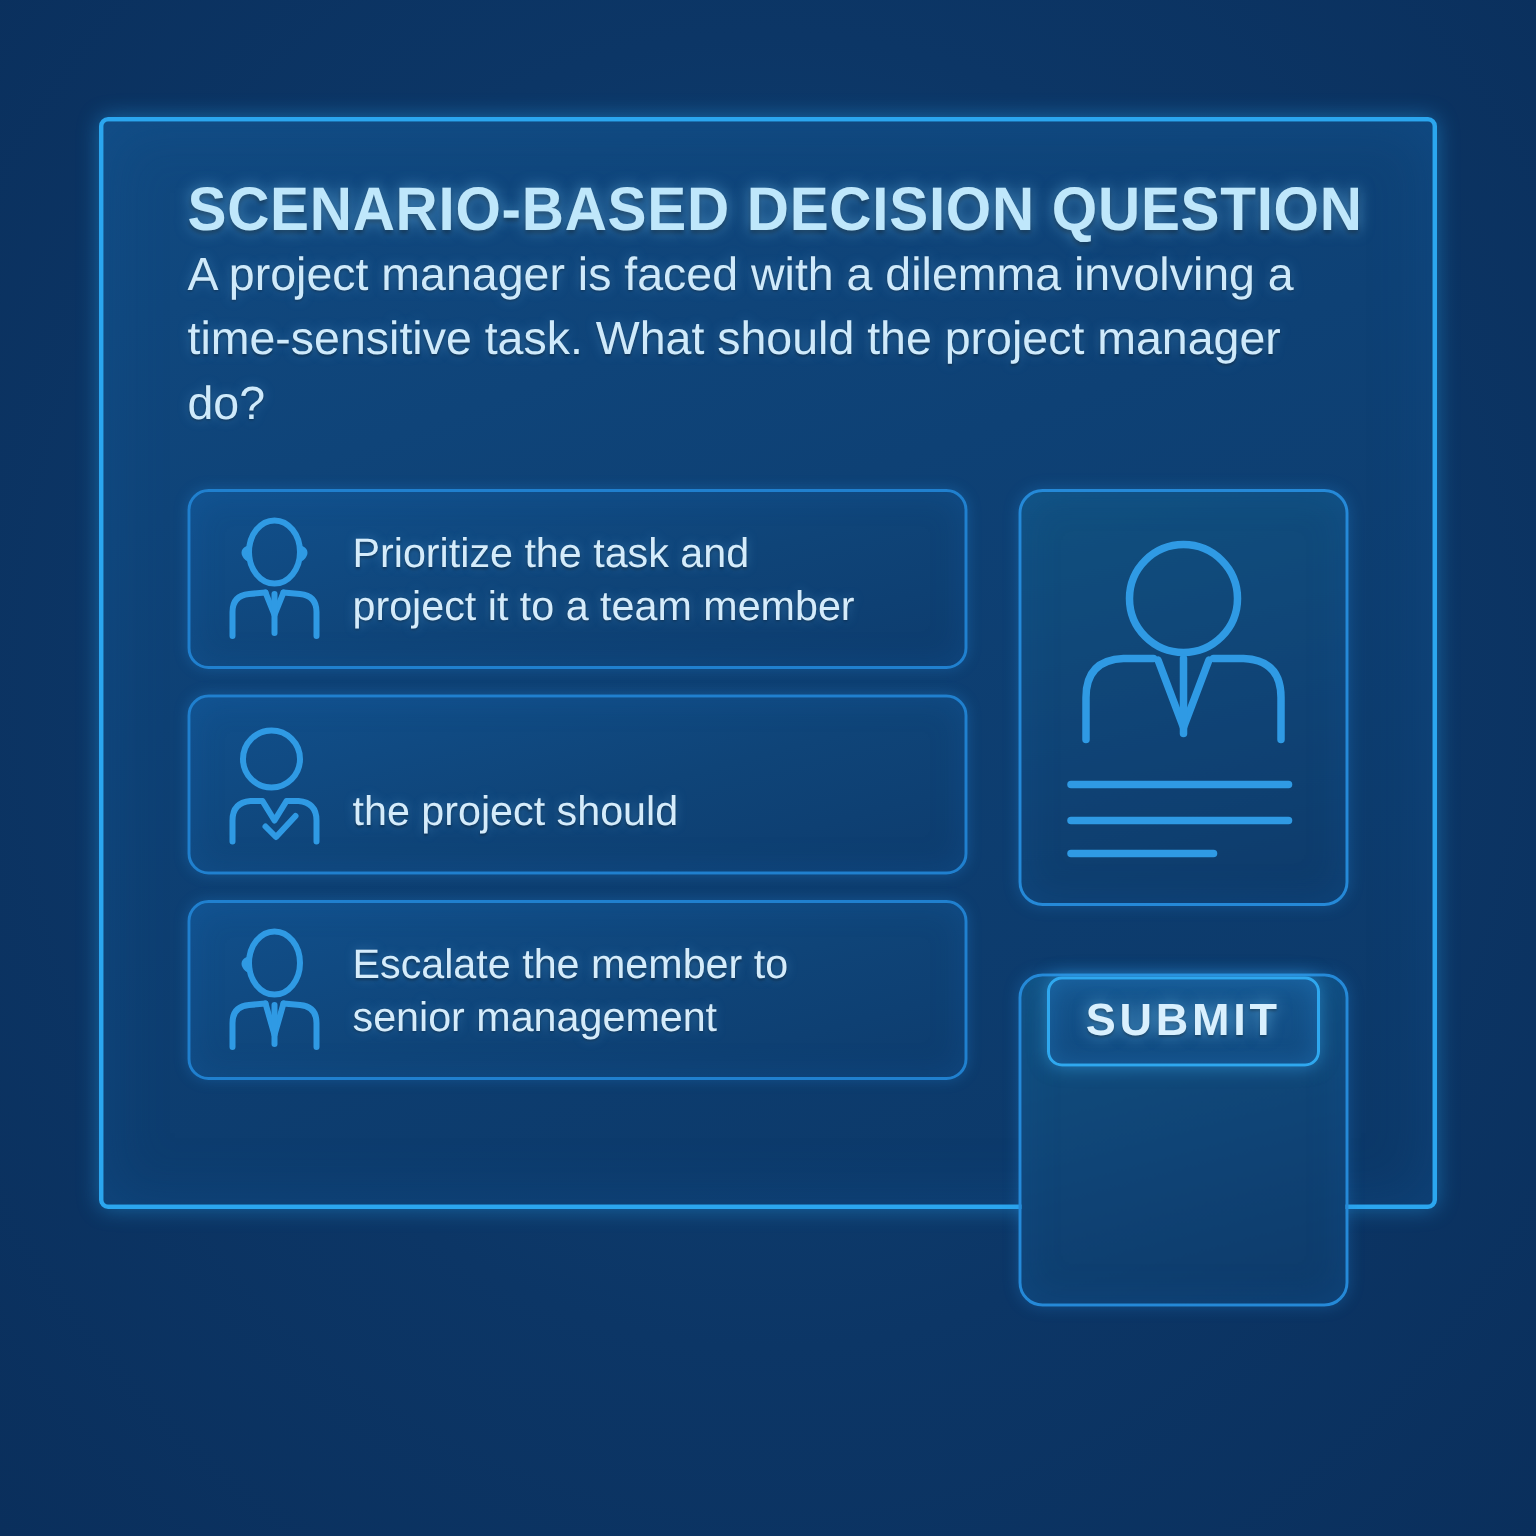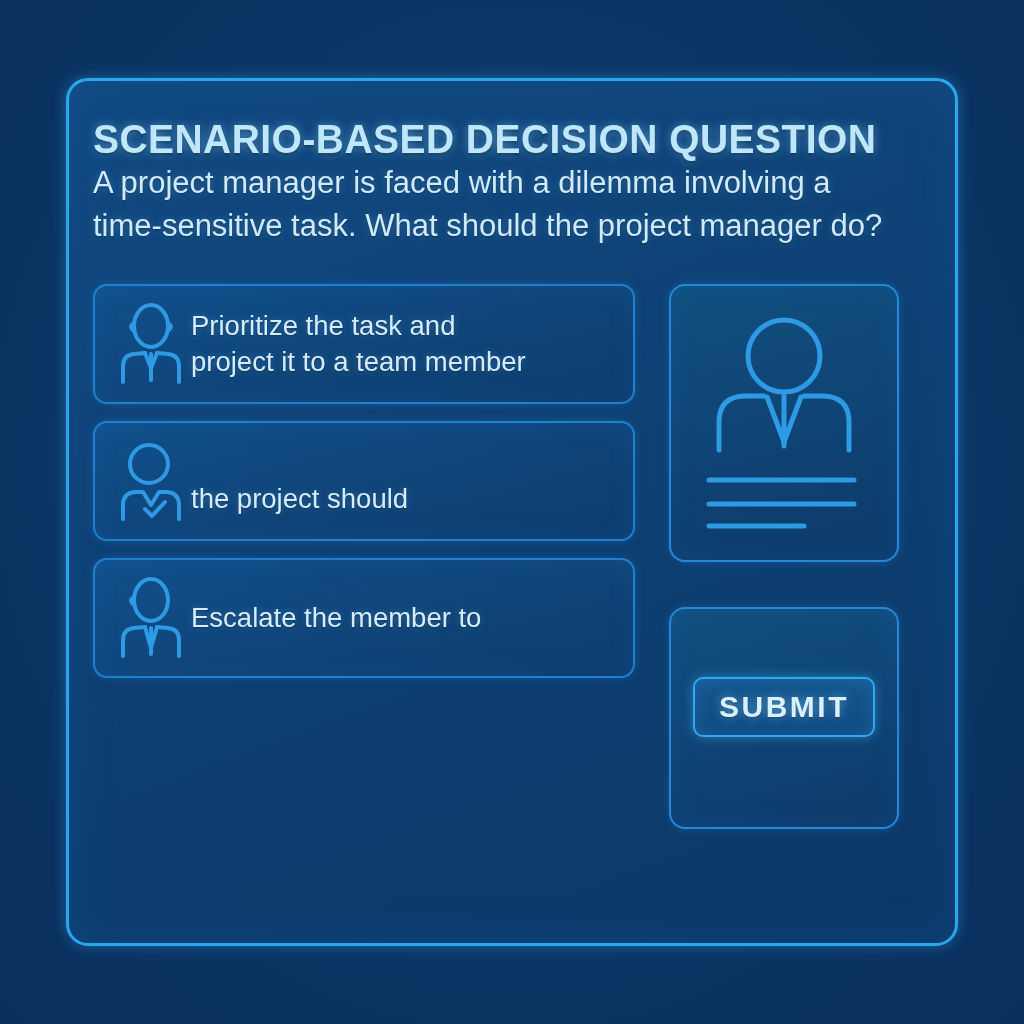--- a/index.html
+++ b/index.html
@@ -15,27 +15,27 @@
     font-family: "Liberation Sans", sans-serif;
     position: relative;
   }
 
   
   #outer-frame {
     position: absolute;
     left: 66px;
     top: 78px;
     width: 892px;
-    height: 868px;
+    height: 728px;
     border: 3px solid #2ba6ef;
-    border-radius: 22px;
+    border-radius: 6px;
     background: linear-gradient(160deg, #114a81 0%, #0e4175 40%, #0c3868 100%);
     box-shadow: 0 0 14px rgba(43,166,239,0.45),
                 inset 0 0 40px rgba(20,90,155,0.35);
-    padding: 36px 24px;
+    padding: 36px 56px;
   }
 
   
   #page-title {
     color: #bfe7fb;
     font-size: 41px;
     font-weight: bold;
     letter-spacing: 0.5px;
     line-height: 1.1;
     text-shadow: 0 0 10px rgba(120,200,250,0.55), 0 2px 3px rgba(0,0,0,0.45);
@@ -71,21 +71,21 @@
     display: flex;
     flex-direction: column;
     gap: 45px;
     width: 230px;
   }
 
   
   .option-card {
     display: flex;
     align-items: center;
-    gap: 4px;
+    gap: 16px;
     height: 120px;
     padding: 0 20px;
     border: 2px solid #2080cf;
     border-radius: 14px;
     background: linear-gradient(165deg, #11508c 0%, #0f4478 55%, #0d3c6e 100%);
     box-shadow: 0 0 9px rgba(40,140,220,0.3),
                 inset 0 0 22px rgba(25,105,180,0.25);
     cursor: pointer;
   }
 
@@ -117,21 +117,21 @@
     display: flex;
     align-items: center;
     justify-content: center;
   }
 
   #profile-graphic { width: 190px; height: 225px; display: block; }
 
   #submit-panel {
     height: 222px;
     display: flex;
-    align-items: center;
+    align-items: flex-start;
     justify-content: center;
     padding-bottom: 22px;
   }
 
   #submit-button {
     width: 182px;
     height: 60px;
     border: 2px solid #2fa8ef;
     border-radius: 10px;
     background: linear-gradient(180deg, #15568f 0%, #114a80 100%);
@@ -208,20 +208,21 @@
         <svg class="option-icon" viewBox="0 0 72 84">
           <ellipse class="ico-stroke" cx="36" cy="24" rx="17" ry="21"></ellipse>
           <path class="ico-stroke" d="M18 22 q-4 2 0 6"></path>
           <path class="ico-stroke" d="M8 80 L8 64 q0 -11 11 -12 l11 -1"></path>
           <path class="ico-stroke" d="M64 80 L64 64 q0 -11 -11 -12 l-11 -1"></path>
           <path class="ico-stroke" d="M30 51 L36 72 L42 51"></path>
           <path class="ico-stroke" d="M36 52 L36 78"></path>
         </svg>
         <div class="option-label">
           <span>Escalate the member to</span><br>
+          <span>senior management</span>
         </div>
       </div>
 
 
     </div>
 
     <div id="side-column">
 
       <div class="side-panel" id="profile-card">
         <svg id="profile-graphic" viewBox="0 0 190 225">

